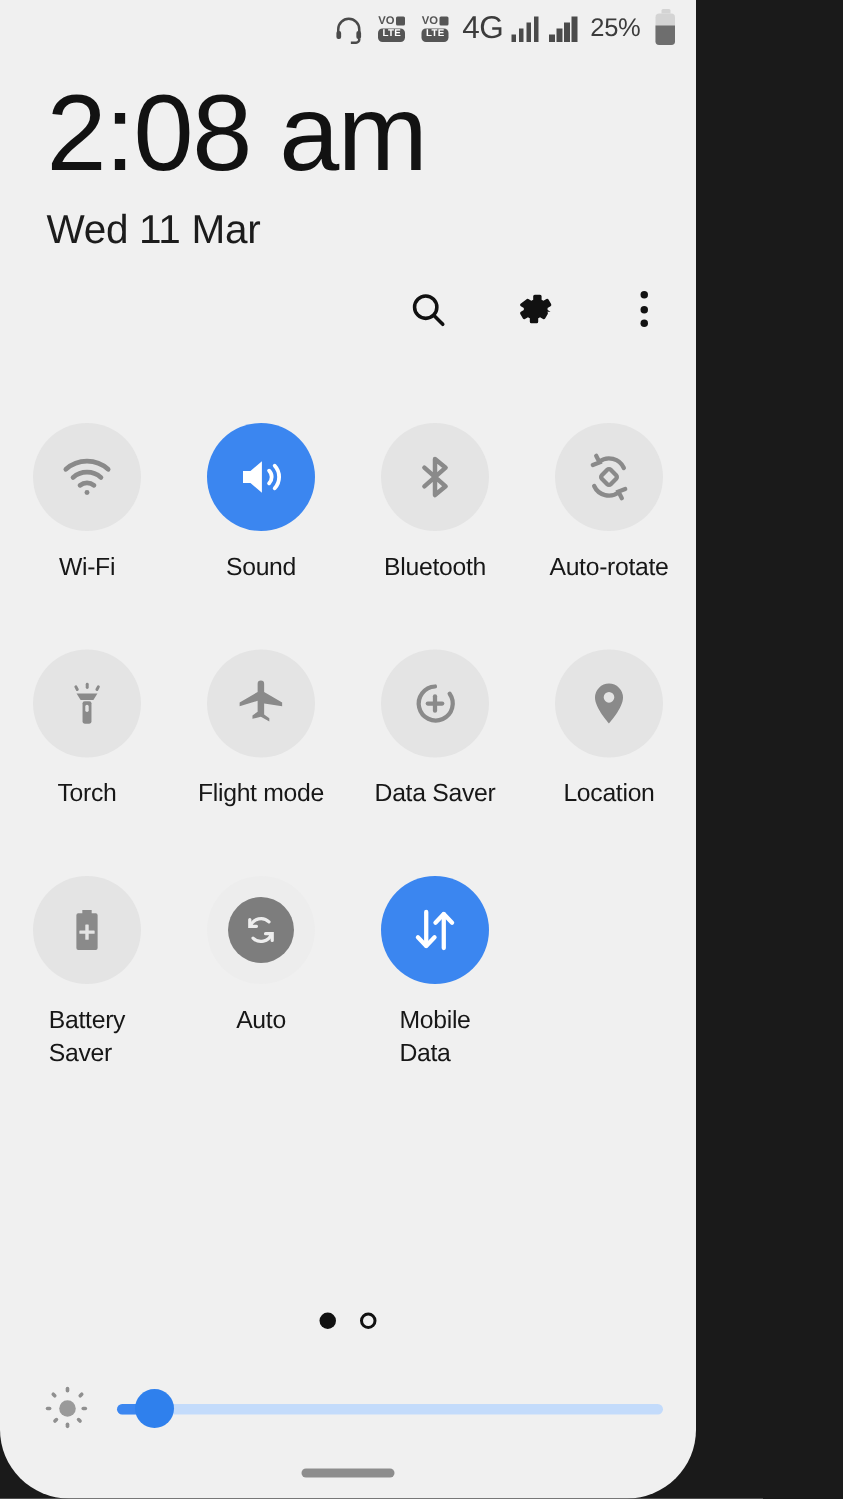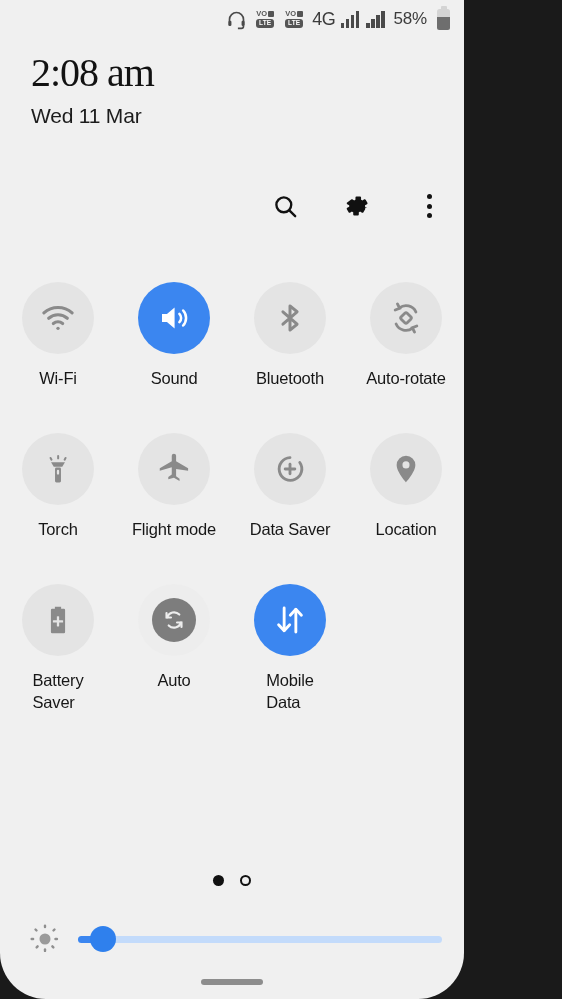--- a/index.html
+++ b/index.html
@@ -36,21 +36,21 @@
     line-height: 1;
   }
   .volte-sq { width: 6px; height: 6px; background: #555; border-radius: 1px; }
   .volte-bot {
     font-size: 6.5px; font-weight: bold; color: #fff;
     background: #555; border-radius: 3px;
     padding: 0.5px 2.5px; line-height: 1.25; margin-top: 1px;
     letter-spacing: 0.2px;
   }
   .net-label {
-    font-size: 18px; color: #3c3c3c; font-weight: 400;
+    font-size: 21px; color: #3c3c3c; font-weight: 400;
     letter-spacing: -0.3px; margin-right: -2px;
   }
   .bars { display: flex; align-items: flex-end; gap: 1.5px; height: 17px; }
   .bars i { width: 3.5px; background: #4a4a4a; display: block; }
   .bars i:nth-child(1) { height: 5px; }
   .bars i:nth-child(2) { height: 9px; }
   .bars i:nth-child(3) { height: 13px; }
   .bars i:nth-child(4) { height: 17px; }
   #battery-pct {
     font-size: 17px; color: #3c3c3c; letter-spacing: -0.2px;
@@ -65,25 +65,25 @@
     width: 6px; height: 2.5px; background: #d4d4d4; border-radius: 1px 1px 0 0;
   }
   .battery-fill {
     position: absolute; bottom: 0; left: 0; right: 0;
     height: 58%; background: #6e6e6e; border-radius: 0 0 2.5px 2.5px;
   }
 
   
   #clock-block { position: absolute; top: 52px; left: 31px; }
   #clock-time {
-    font-size: 40px; font-weight: 400; color: #121212;
-    letter-spacing: -1px; line-height: 1.05; font-family: Liberation Serif, serif;
+    font-size: 72px; font-weight: 400; color: #121212;
+    letter-spacing: -1px; line-height: 1.05;
   }
   #clock-date {
-    font-size: 21px; color: #1c1c1c; margin-top: 10px; letter-spacing: -0.2px;
+    font-size: 27px; color: #1c1c1c; margin-top: 10px; letter-spacing: -0.2px;
   }
 
   
   #toolbar {
     position: absolute; top: 185px; right: 14px;
     display: flex; align-items: center; gap: 30px;
   }
   .tb-btn {
     width: 42px; height: 42px; display: flex;
     align-items: center; justify-content: center; cursor: pointer;
@@ -191,21 +191,21 @@
         <i></i>
         <i></i>
       </span>
     <span class="bars">
         <i></i>
         <i></i>
         <i></i>
         <i></i>
       </span>
 
-    <span id="battery-pct">58%</span>
+    <span id="battery-pct">25%</span>
     <span class="battery-shell">
       <span class="battery-fill" style="height: 58%;"></span>
     </span>
   </div>
 
   <div id="clock-block">
     <div id="clock-time">2:08 am</div>
     <div id="clock-date">Wed 11 Mar</div>
   </div>
 

